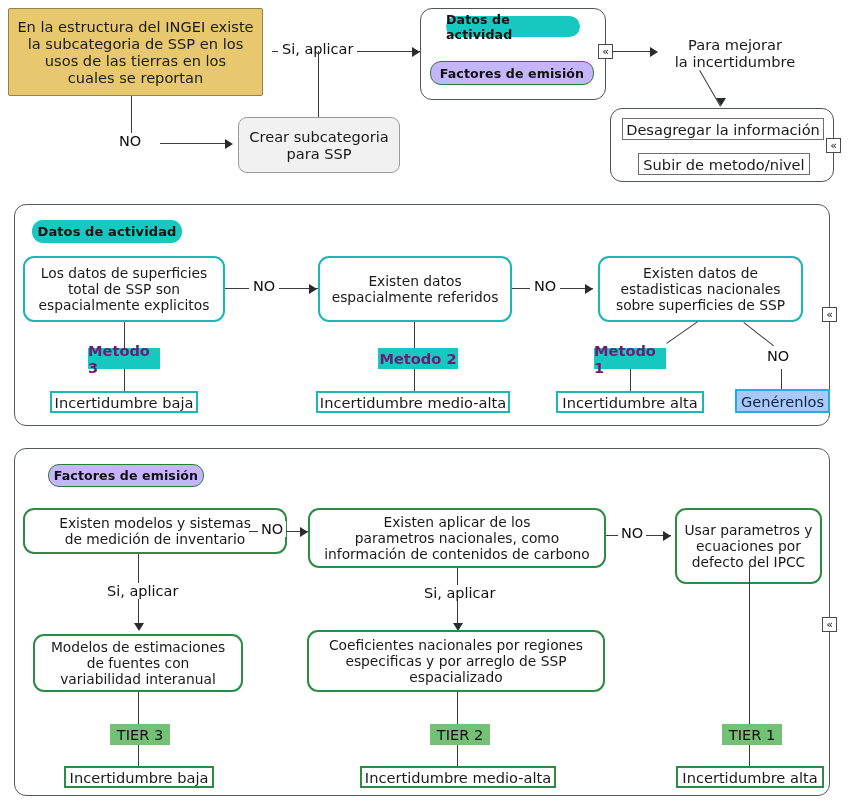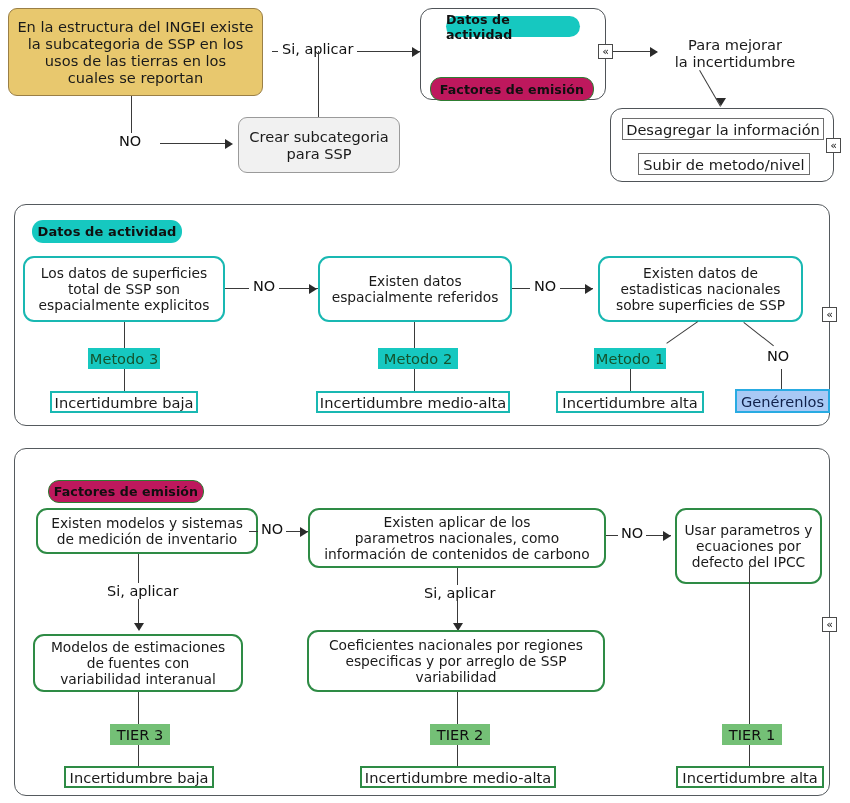--- a/index.html
+++ b/index.html
@@ -25,35 +25,35 @@
     border-radius:12px;
     background:#ffffff;
   }
 
   
   .pill {
     position:absolute; display:flex; align-items:center; justify-content:center;
     font-weight:bold; border-radius:11px; letter-spacing:.1px;
   }
   .pill-teal { background:#16c8c0; color:#101010; }
-  .pill-green { background:#be185d; color:#101010; border:1.4px solid #2e7d32;margin-top:16px; }
+  .pill-green { background:#c4b5fd; color:#101010; border:1.4px solid #2e7d32; }
 
   
   .box {
     position:absolute; display:flex; align-items:center; justify-content:center;
     text-align:center; background:#ffffff; border-radius:11px;
   }
   .box-teal  { border:2px solid #19b8b2; }
   .box-green { border:2px solid #2e8b45; }
   .box-gray  { border:1.4px solid #9a9a9a; background:#f1f1f1; border-radius:9px; }
-  .box-orange{ border:1.6px solid #9a7f46; background:#e8c86e; border-radius:9px; }
+  .box-orange{ border:1.6px solid #9a7f46; background:#e8c86e; border-radius:2px; }
 
   
   .tag { position:absolute; display:flex; align-items:center; justify-content:center; }
-  .tag-teal  { background:#16c8c0; color:#14532d; }
+  .tag-teal  { background:#16c8c0; color:#701a75;font-weight:bold; }
   .tag-green { background:#74c076; color:#101010;text-align:right; }
   .tag-blue  { background:#a9c9f5; color:#10204a; border:2.5px solid #29abe2; }
 
   
   .out { position:absolute; display:flex; align-items:center; justify-content:center;
          background:#fff; }
   .out-teal  { border:2px solid #19b8b2; }
   .out-green { border:2px solid #2e8b45; }
   .out-gray  { border:1.4px solid #6e6e6e; }
 
@@ -230,21 +230,21 @@
   <div class="chev" style="left:822px; top:307px;">
     <span>«</span>
   </div>
 
   <div class="panel" style="left:14px; top:448px; width:816px; height:348px;"></div>
 
   <div class="pill pill-green" style="left:48px; top:464px; width:156px; height:23px; font-size:12.6px;">
     <span>Factores de emisión</span>
   </div>
 
-  <div class="box box-green" style="left:36px; top:508px; width:222px; height:46px;">
+  <div class="box box-green" style="left:23px; top:508px; width:264px; height:46px;">
     <div>
       <div class="t14">Existen modelos y sistemas</div>
       <div class="t14">de medición de inventario</div>
     </div>
   </div>
 
   <div class="ln lnh" style="left:249px; top:531px; width:59px;"></div>
   <div class="arrowhead ar-right" style="left:300px; top:526.5px;"></div>
   <div class="lbl" style="left:258px; top:521px; background:#fff; padding:0 3px;">NO</div>
 
@@ -289,21 +289,21 @@
   </div>
 
   <div class="ln lnv" style="left:457px; top:568px; height:58px;"></div>
   <div class="arrowhead ar-down" style="left:452.5px; top:623px;"></div>
   <div class="lbl" style="left:420px; top:585px; background:#fff; padding:0 4px;">Si, aplicar</div>
 
   <div class="box box-green" style="left:307px; top:630px; width:298px; height:62px;">
     <div>
       <div class="t14">Coeficientes nacionales por regiones</div>
       <div class="t14">especificas y por arreglo de SSP</div>
-      <div class="t14">variabilidad</div>
+      <div class="t14">espacializado</div>
     </div>
   </div>
   <div class="ln lnv" style="left:457px; top:692px; height:32px;"></div>
   <div class="tag tag-green t15" style="left:430px; top:724px; width:60px; height:21px;">
     <span>TIER 2</span>
   </div>
   <div class="ln lnv" style="left:457px; top:745px; height:21px;"></div>
   <div class="out out-green t15" style="left:360px; top:766px; width:196px; height:22px;">
     <span>Incertidumbre medio-alta</span>
   </div>

